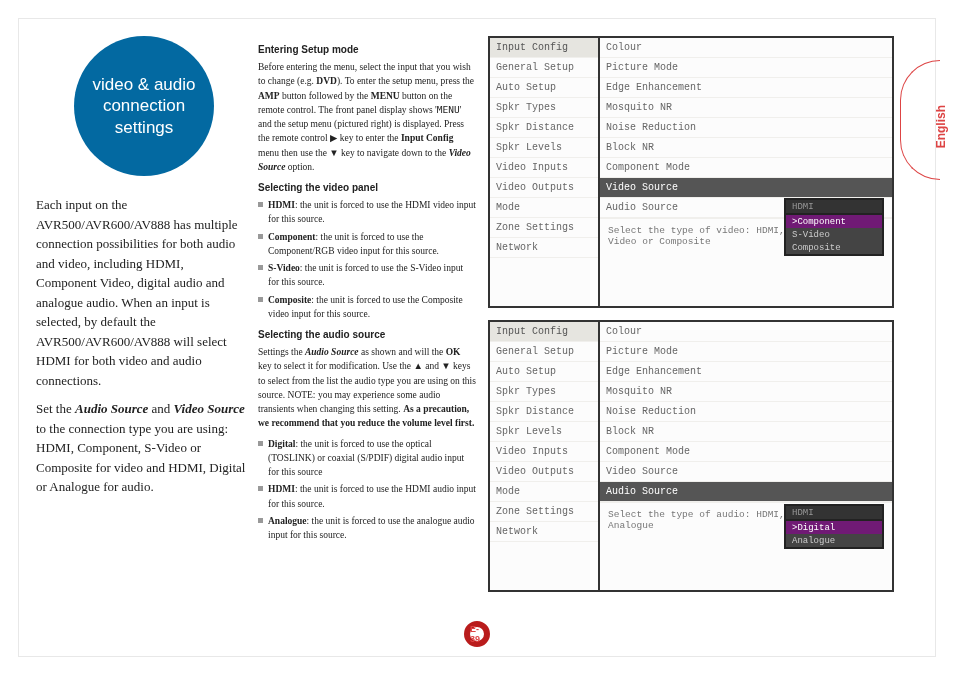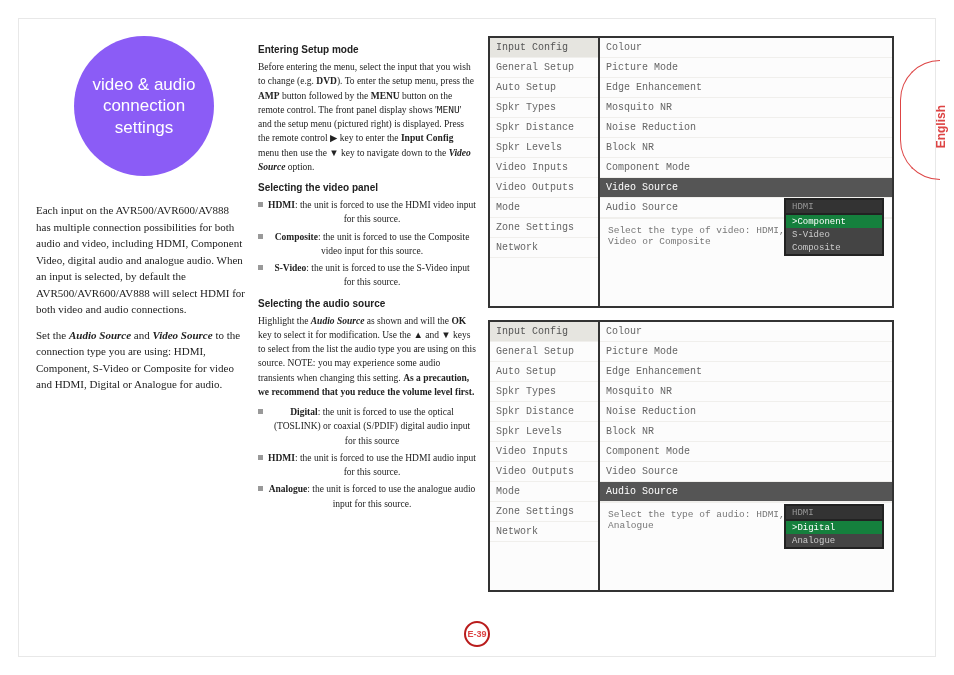--- a/index.html
+++ b/index.html
@@ -44,55 +44,55 @@
     display: flex;
     gap: 12px;
   }
   .col-left {
     width: 210px;
     flex-shrink: 0;
     position: relative;
   }
   .circle {
     width: 140px; height: 140px;
-    background: #8b5cf6;
+    background: #0369a1;
     border-radius: 50%;
     display: flex;
     align-items: center;
     justify-content: center;
     text-align: center;
     color: #fff;
     font-family: sans-serif;
     font-size: 17px;
     line-height: 1.25;
     margin-left: 38px;
   }
   .intro-text {
-    margin-top: 26px;
-    font-size: 11px;
+    margin-top: 19px;
+    font-size: 13px;
     line-height: 1.5;
     color: #222;
   }
   .intro-text p { margin-bottom: 9px; }
   .col-mid {
     width: 218px;
     flex-shrink: 0;
     font-size: 9.5px;
     line-height: 1.5;
     color: #222;
   }
   .col-mid h4 {
     font-family: sans-serif;
     font-size: 10px;
     font-weight: bold;
     margin-bottom: 3px;
     margin-top: 6px;
   }
   .col-mid p { margin-bottom: 6px; }
-  .col-mid ul { list-style: none; margin-bottom: 4px; text-align: center; }
+  .col-mid ul { list-style: none; margin-bottom: 4px; }
   .col-mid li { padding-left: 10px; position: relative; margin-bottom: 3px; }
   .col-mid li::before {
     content: "";
     position: absolute;
     left: 0; top: 4px;
     width: 5px; height: 5px;
     background: #999;
   }
   .col-right {
     flex: 1;
@@ -132,34 +132,34 @@
     position: absolute;
     right: 8px;
     width: 100px;
     background: #444;
     color: #ccc;
     border: 2px solid #222;
     font-size: 9px;
   }
   .dropdown .opt { padding: 1.5px 6px; }
   .dropdown .opt.head { background: #333; color: #999; border-bottom: 2px solid #222; }
-  .dropdown .opt.sel { background: #15803d; color: #fff; }
+  .dropdown .opt.sel { background: #701a75; color: #fff; }
   .menu-hint {
     padding: 6px 8px;
     font-size: 9.5px;
     color: #777;
     border-top: 1px solid #f0efec;
   }
   .page-num {
     position: absolute;
     bottom: 28px;
     left: 50%;
     transform: translateX(-50%);
     width: 26px; height: 26px;
-    border: 2px solid #b91c1c;
+    border: 6px solid #b91c1c;
     border-radius: 50%;
     display: flex;
     align-items: center; justify-content: center;
     font-size: 9px;
     color: #d44;
     font-family: sans-serif;
     font-weight: bold;
   }
 </style>
 </head>
@@ -185,27 +185,28 @@
 
   <div class="col-mid">
     <h4>Entering Setup mode</h4>
     <p>
       <span>Before entering the menu, select the input that you wish to change (e.g. </span><b>DVD</b><span>). To enter the setup menu, press the </span><b>AMP</b><span> button followed by the </span><b>MENU</b><span> button on the remote control. The front panel display shows '</span><span style="font-family:monospace">MENU</span><span>' and the setup menu (pictured right) is displayed. Press the remote control ▶ key to enter the </span><b>Input Config</b><span> menu then use the ▼ key to navigate down to the </span><b><i>Video Source</i></b><span> option.</span>
     </p>
 
     <h4>Selecting the video panel</h4>
     <ul id="list-s2">
         <li><b>HDMI</b>: the unit is forced to use the HDMI video input for this source.</li>
+        <li><b>Component</b>: the unit is forced to use the Component/RGB video input for this source.</li>
+        <li><b>S-Video</b>: the unit is forced to use the S-Video input for this source.</li>
         <li><b>Composite</b>: the unit is forced to use the Composite video input for this source.</li>
-        <li><b>S-Video</b>: the unit is forced to use the S-Video input for this source.</li>
       </ul>
 
     <h4>Selecting the audio source</h4>
     <p>
-      <span>Highlight the </span><b><i>Audio Source</i></b><span> as shown and will the </span><b>OK</b><span> key to select it for modification. Use the ▲ and ▼ keys to select from the list the audio type you are using on this source. NOTE: you may experience some audio transients when changing this setting. </span><b>As a precaution, we recommend that you reduce the volume level first.</b>
+      <span>Settings the </span><b><i>Audio Source</i></b><span> as shown and will the </span><b>OK</b><span> key to select it for modification. Use the ▲ and ▼ keys to select from the list the audio type you are using on this source. NOTE: you may experience some audio transients when changing this setting. </span><b>As a precaution, we recommend that you reduce the volume level first.</b>
     </p>
     <ul id="list-s3">
         <li><b>Digital</b>: the unit is forced to use the optical (TOSLINK) or coaxial (S/PDIF) digital audio input for this source</li>
         <li><b>HDMI</b>: the unit is forced to use the HDMI audio input for this source.</li>
         <li><b>Analogue</b>: the unit is forced to use the analogue audio input for this source.</li>
       </ul>
   </div>
 
   <div class="col-right">
     <div class="menu-screen" id="screen1">

